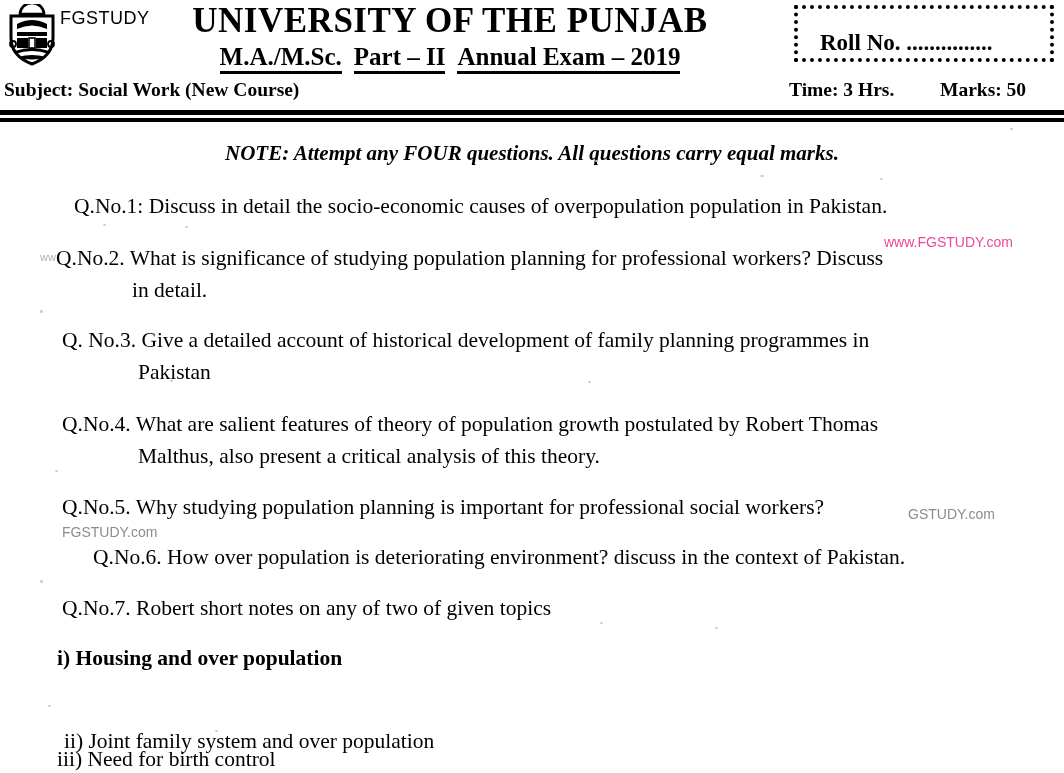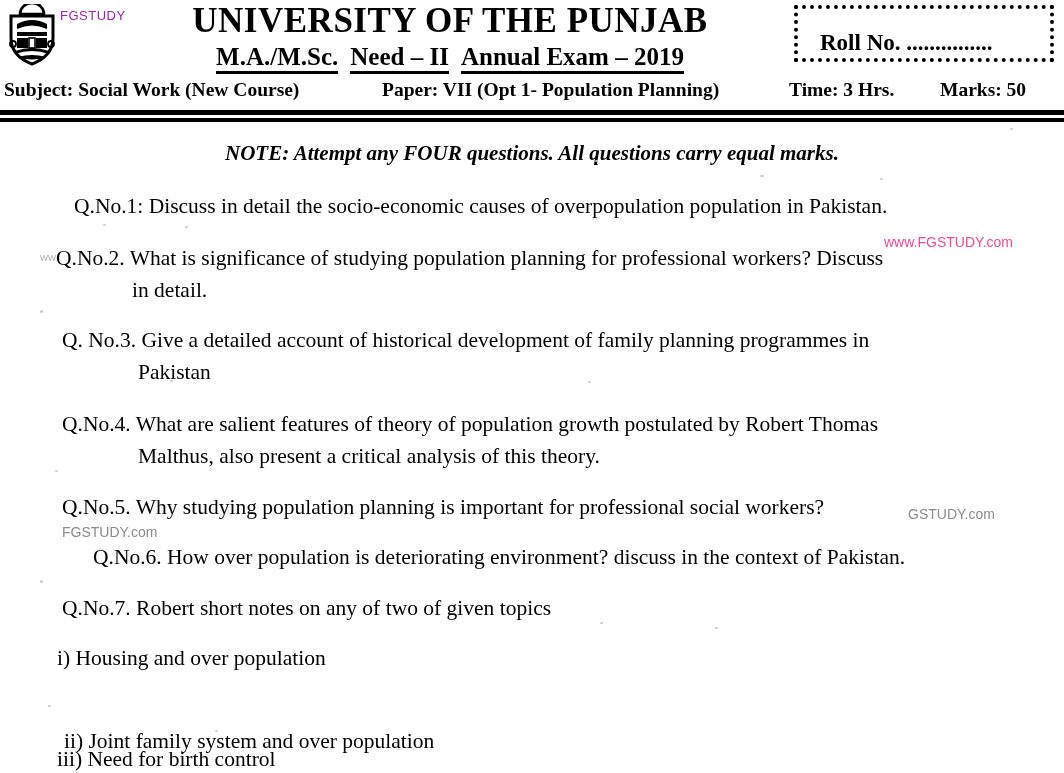--- a/index.html
+++ b/index.html
@@ -26,23 +26,23 @@
     left: 6px;
     top: 4px;
     width: 52px;
     height: 62px;
   }
   .wm-logo {
     position: absolute;
     left: 60px;
     top: 8px;
     font-family: "Liberation Sans", "DejaVu Sans", sans-serif;
-    font-size: 13px;
+    font-size: 18px;
     letter-spacing: 0.5px;
-    color: #a21caf;
+    color: #000000;
     z-index: 5;
   }
   .uni-title {
     position: absolute;
     left: 130px;
     top: 2px;
     width: 640px;
     text-align: center;
     font-weight: bold;
     font-size: 35px;
@@ -146,21 +146,21 @@
     padding-left: 76px;
   }
 
   .q1  { left: 74px; top: 0px;   width: 960px; }
   .q2  { left: 56px; top: 52px;  width: 940px; }
   .q3  { left: 62px; top: 134px; width: 930px; }
   .q4  { left: 62px; top: 218px; width: 940px; }
   .q5  { left: 62px; top: 301px; width: 960px; }
   .q6  { left: 62px; top: 351px; width: 960px; margin-left: 31px; }
   .q7  { left: 62px; top: 402px; width: 960px; }
-  .qi   { left: 57px; top: 452px; width: 960px; }
+  .qi   { left: 57px; top: 452px; width: 960px; font-weight: bold; }
   .qii  { left: 64px; top: 503px; width: 960px; margin-top: 32px; }
   .qiii { left: 57px; top: 553px; width: 960px; }
 
   
   .wm {
     position: absolute;
     font-family: "Liberation Sans", "DejaVu Sans", sans-serif;
     color: #9a9a9a;
     white-space: nowrap;
     pointer-events: none;
@@ -194,30 +194,29 @@
     <path d="M12 53 Q26 49 40 53 Q26 58 12 53 Z" fill="#000"></path>
     <circle cx="7" cy="40" r="3" fill="none" stroke="#000" stroke-width="1.8"></circle>
     <circle cx="45" cy="40" r="3" fill="none" stroke="#000" stroke-width="1.8"></circle>
   </svg>
 
   <div class="wm-logo">FGSTUDY</div>
 
   <div class="uni-title">UNIVERSITY OF THE PUNJAB</div>
 
   <div class="exam-line">
-    <span class="u">M.A./M.Sc.</span><span class="sp"></span><span class="u">Need – II</span><span class="sp"></span><span class="u">Annual Exam – 2019</span>
+    <span class="u">M.A./M.Sc.</span><span class="sp"></span><span class="u">Part – II</span><span class="sp"></span><span class="u">Annual Exam – 2019</span>
   </div>
 
   <div class="rollbox">
     <div class="rollbox-label">Roll No. ...............</div>
   </div>
 
   <div class="subject-row">
     <span class="sb-subject">Subject: Social Work  (New Course)</span>
-    <span class="sb-paper">Paper: VII (Opt 1- Population Planning)</span>
     <span class="sb-time">Time: 3 Hrs.</span>
     <span class="sb-marks">Marks: 50</span>
   </div>
 
   <div class="rule-top"></div>
   <div class="rule-bot"></div>
 </div>
 
 <div class="note">NOTE: Attempt any FOUR questions. All questions carry equal marks.</div>
 

